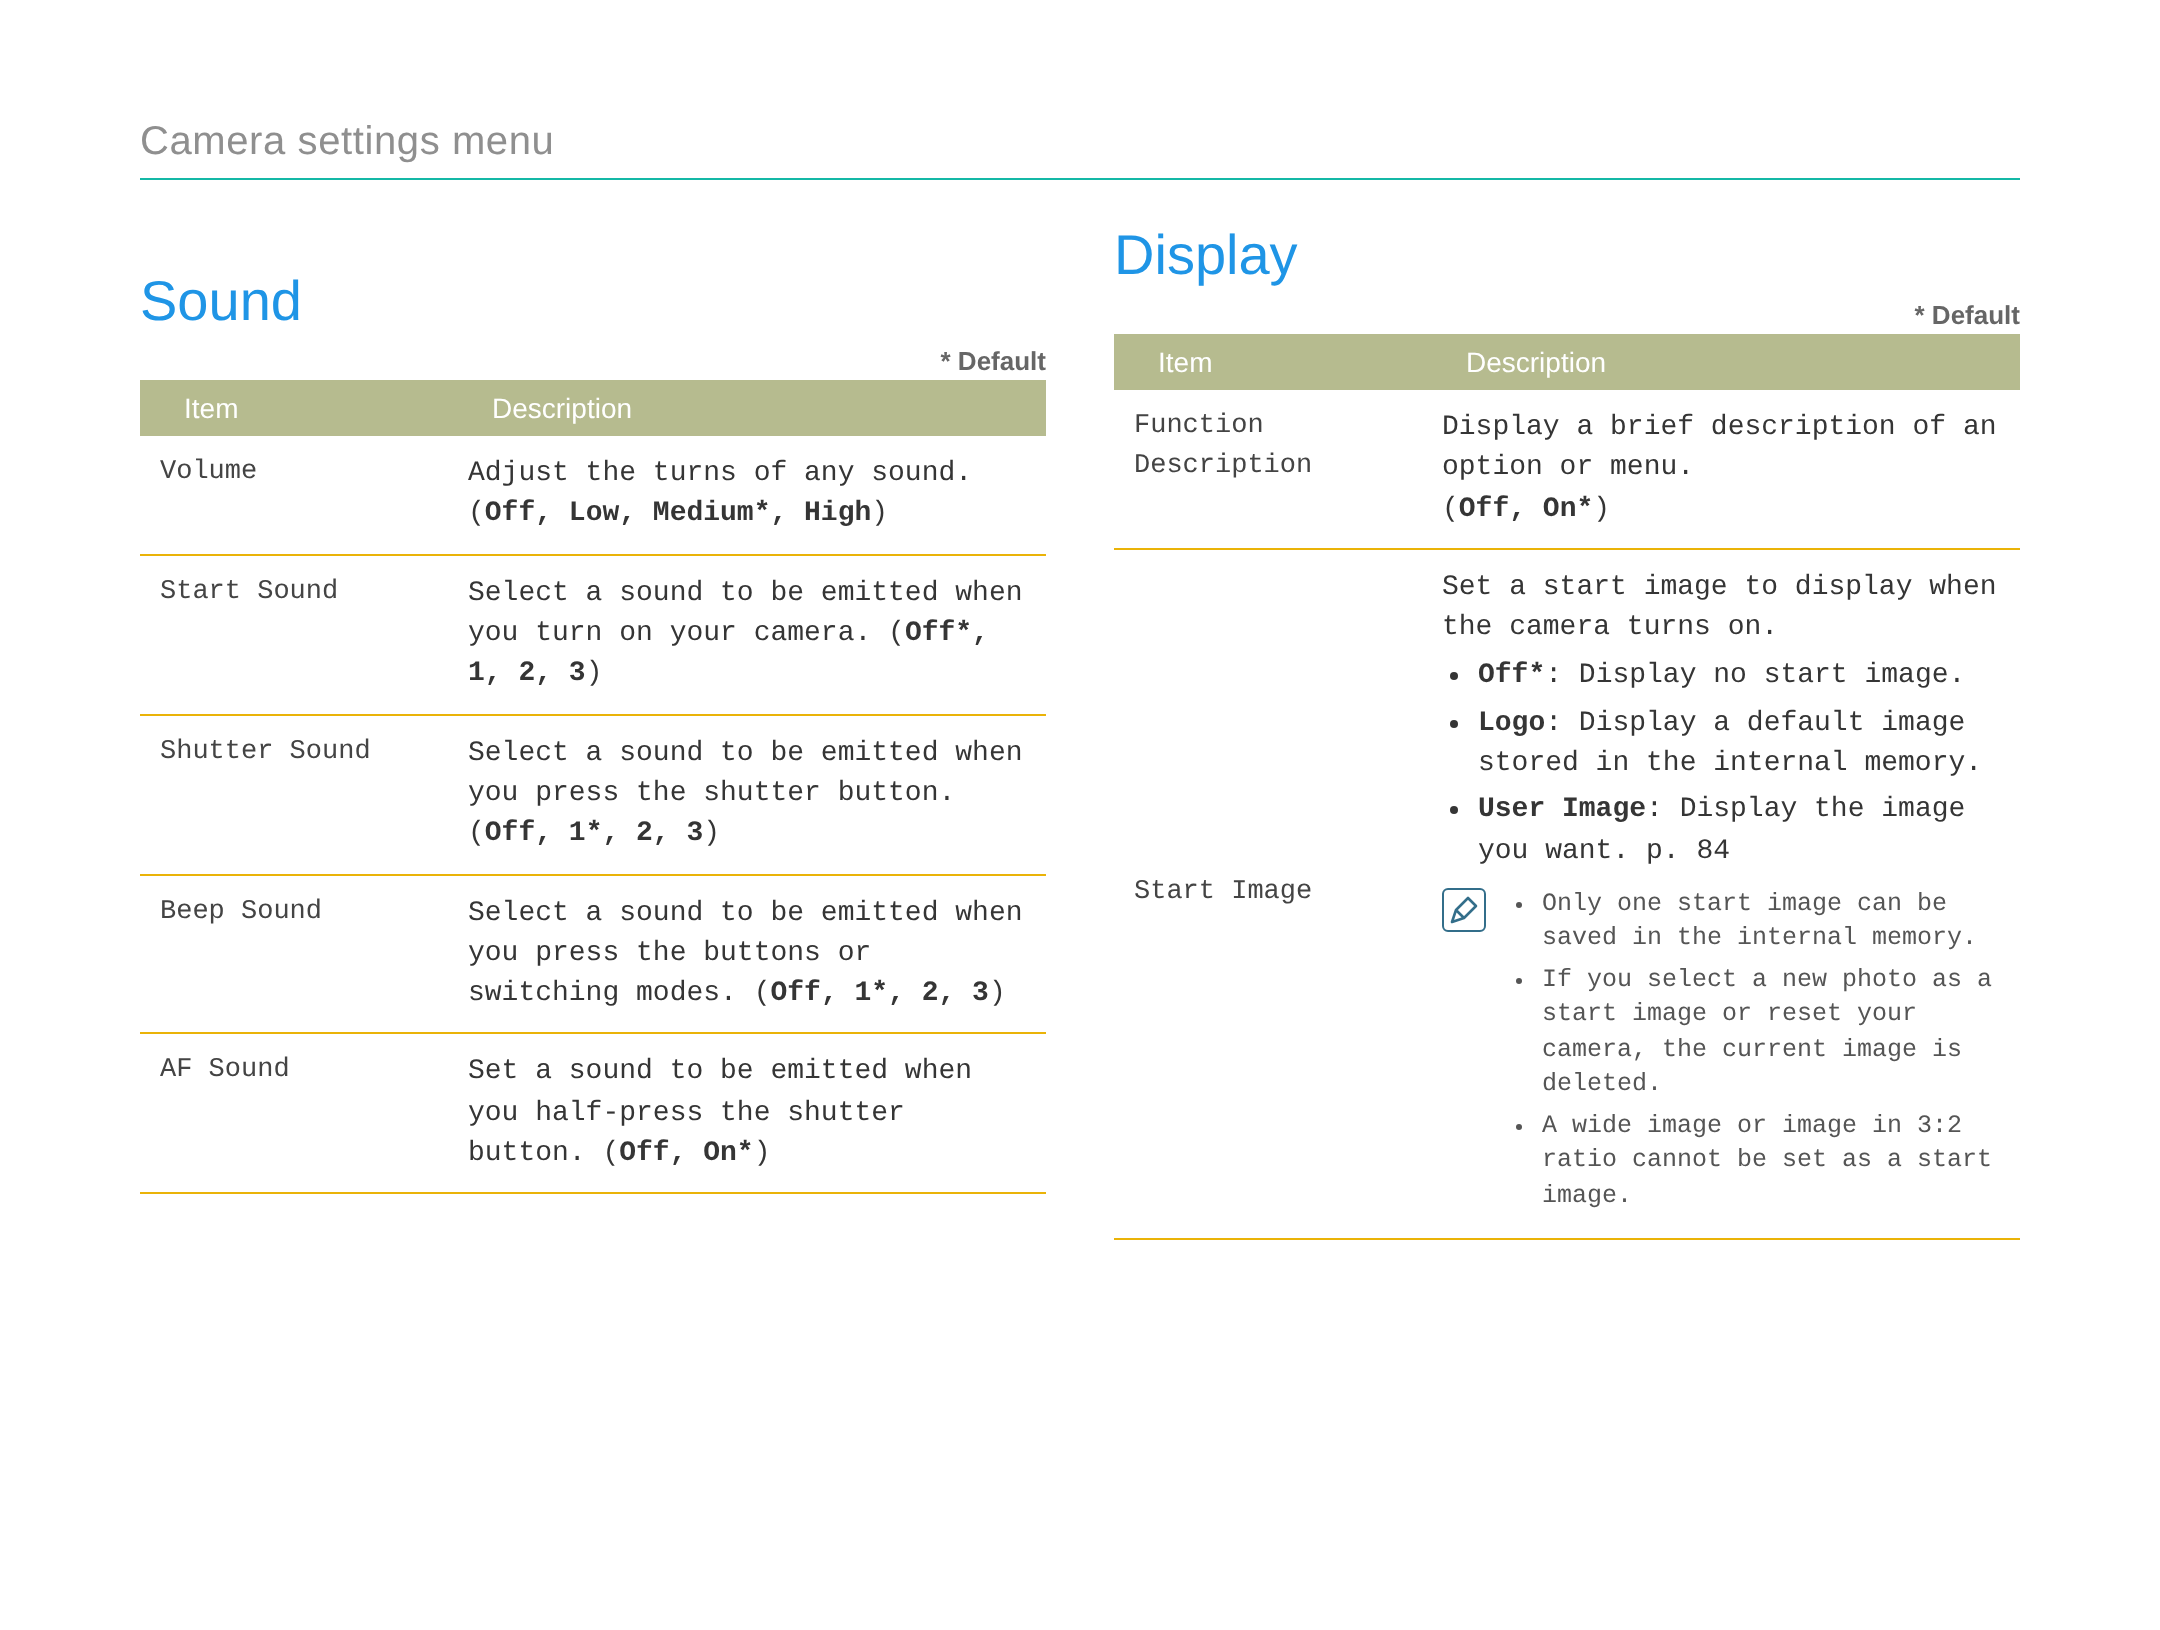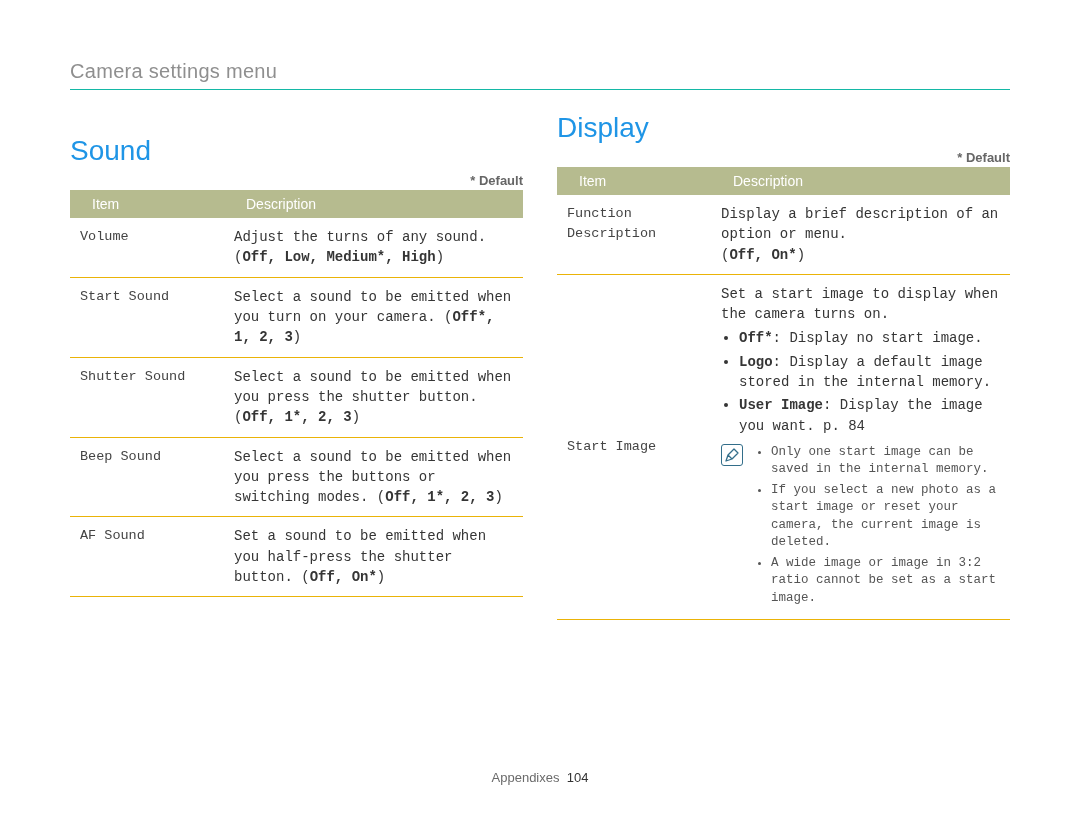--- a/index.html
+++ b/index.html
@@ -237,17 +237,14 @@
                 </ul>
               </div>
             </td>
           </tr>
         </tbody>
       </table>
     </div>
 
   </div>
 
-  <div class="footer">
-    <span>Appendixes</span>&nbsp;&nbsp;<span class="pnum">104</span>
-  </div>
 
 </div>
 
 </body></html>

